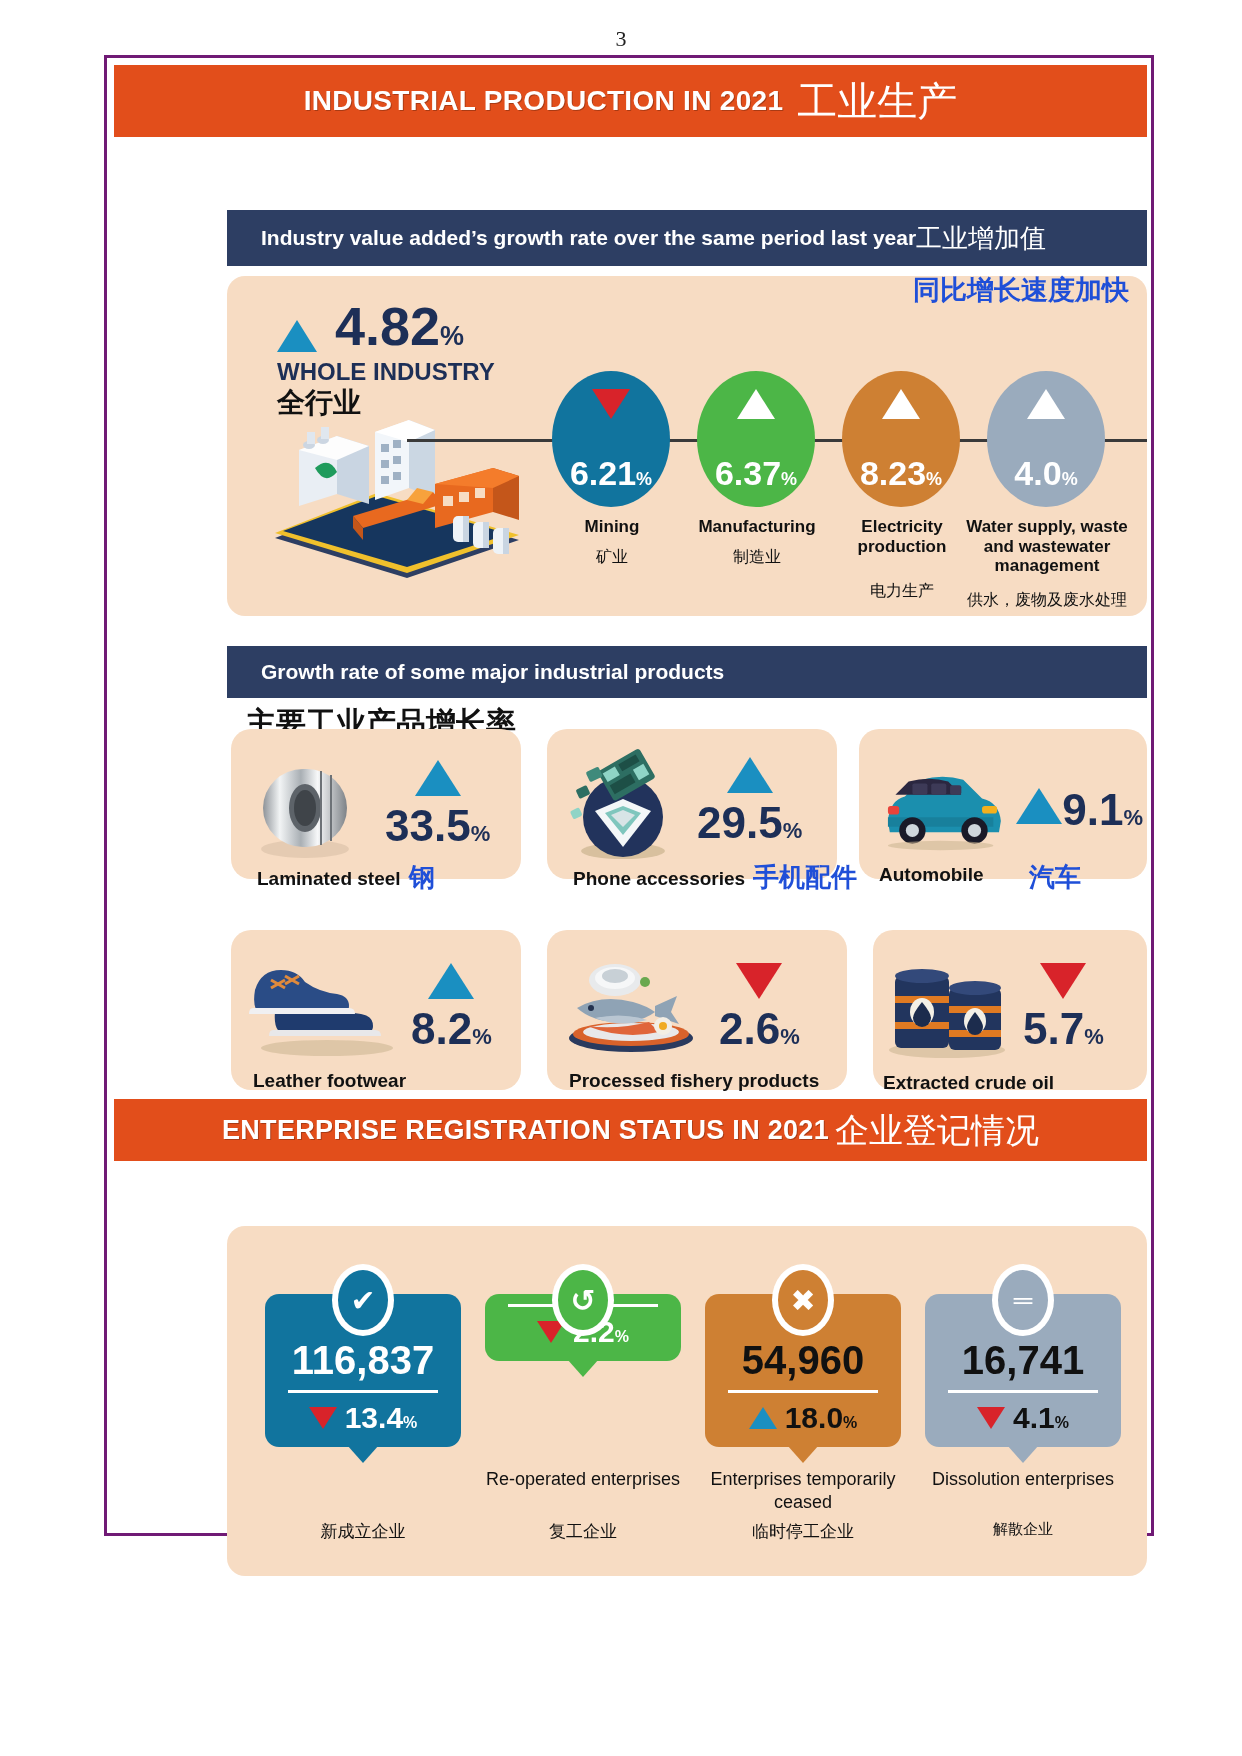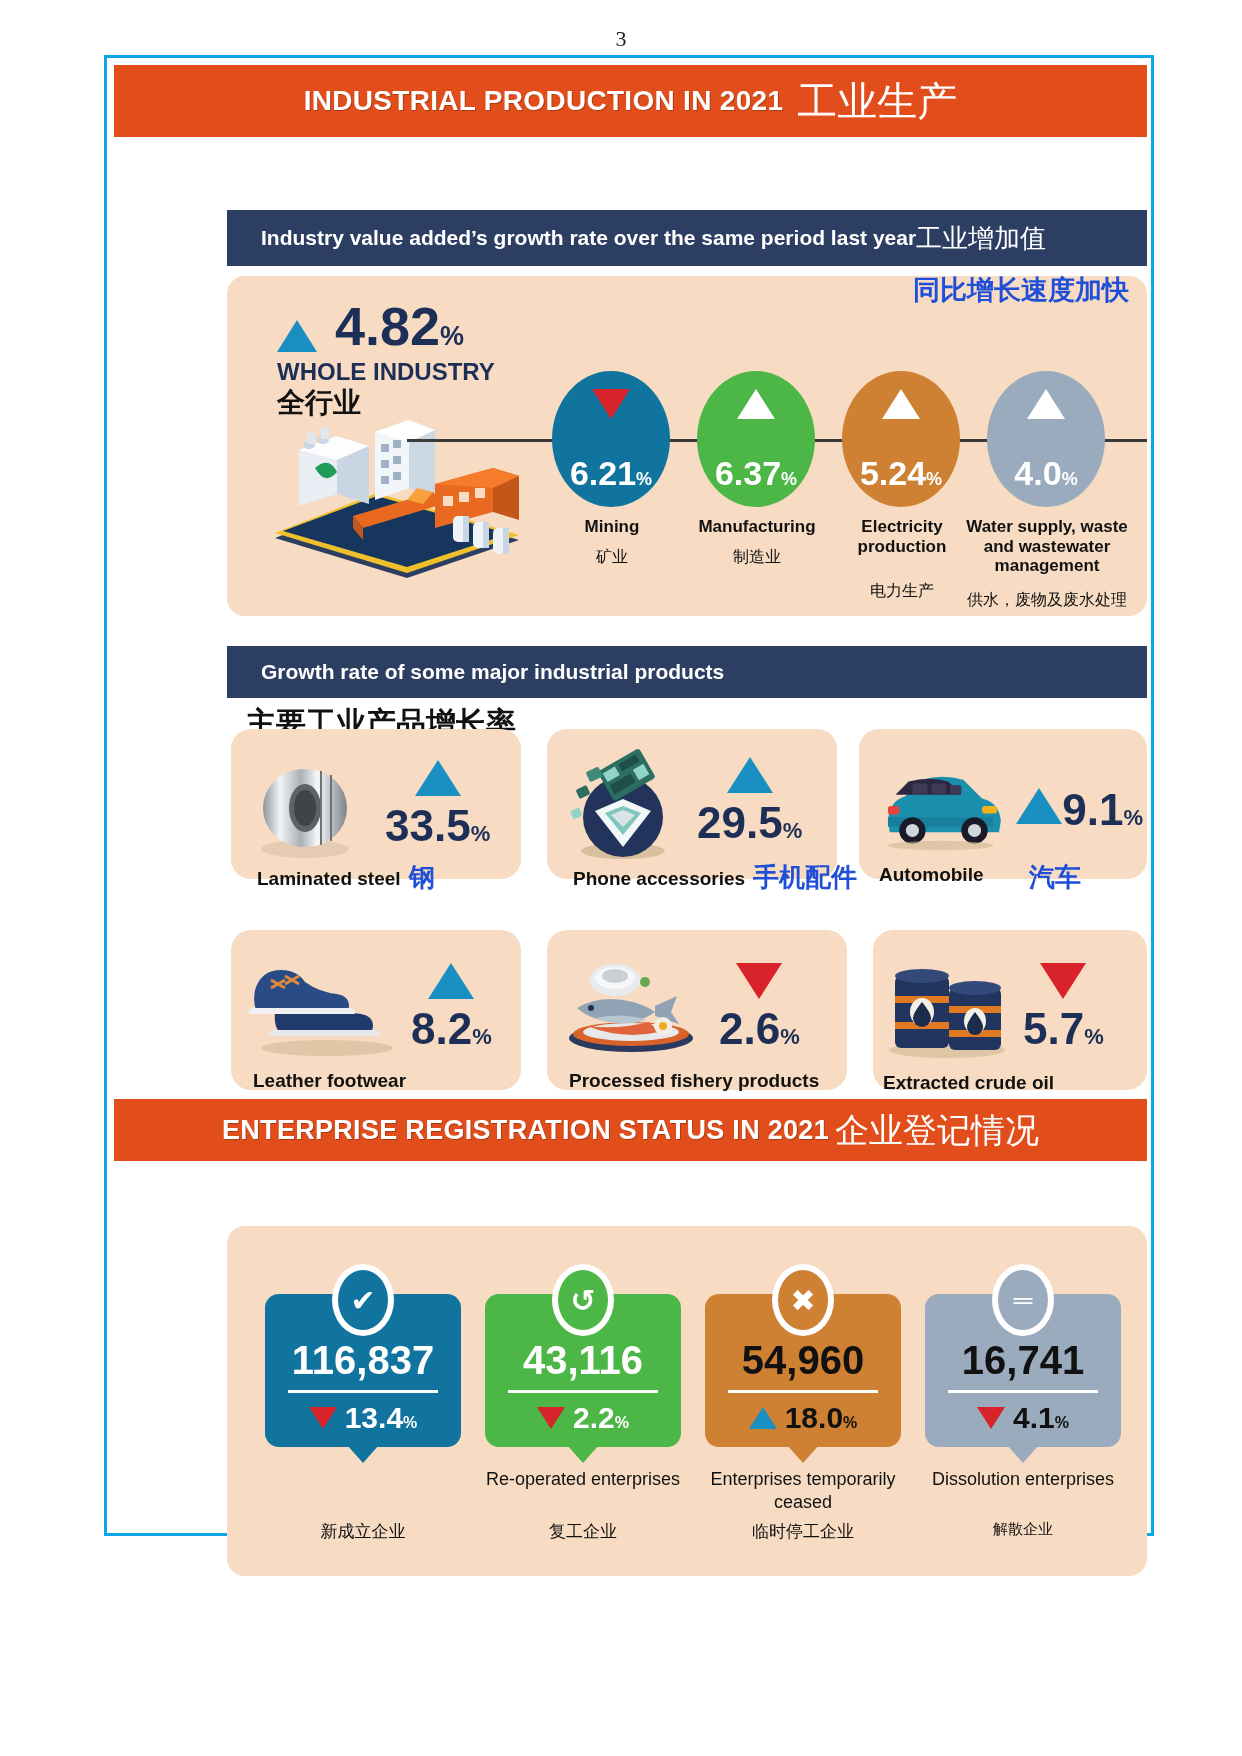--- a/index.html
+++ b/index.html
@@ -3,21 +3,21 @@
 <meta charset="utf-8">
 <style>
   html,body{margin:0;padding:0;background:#fff;}
   body{font-family:"Liberation Sans","DejaVu Sans",sans-serif;}
   .page{position:relative;width:1242px;height:1756px;background:#ffffff;overflow:hidden;}
 
   .page-number{position:absolute;top:26px;left:0;width:1242px;text-align:center;
     font-size:22px;color:#222;font-family:"Liberation Serif","DejaVu Serif",serif;}
 
   .frame{position:absolute;left:104px;top:55px;width:1050px;height:1481px;
-    border:3px solid #0ea5e9;background:#fff;box-sizing:border-box;}
+    border:3px solid #701a75;background:#fff;box-sizing:border-box;}
 
   
   .banner{background:#e24e1b;color:#fff;display:flex;align-items:center;justify-content:center;}
   .banner-top{position:absolute;left:7px;top:7px;width:1033px;height:72px;}
   .banner-title{font-size:28px;font-weight:bold;letter-spacing:.3px;
      text-shadow:1px 1px 0 rgba(0,0,0,.25);}
   .banner-cn{font-size:40px;margin-left:14px;font-family:"DejaVu Serif",serif;font-weight:400;line-height:1;}
 
   .banner-mid{position:absolute;left:7px;top:1041px;width:1033px;height:62px;}
   .banner-mid .banner-title{font-size:27px;}
@@ -204,21 +204,21 @@
           <div class="ctri-up"></div>
           <div class="cval"><span>6.37</span><span class="pc">%</span></div>
         </div>
         <div class="circ-name" style="white-space:nowrap;margin-left:-22px;width:164px;">Manufacturing</div>
         <div class="circ-cn">制造业</div>
       </div>
 
       <div class="circ-item" style="left:290px;top:0px;">
         <div class="circ" style="background:#ce8033;">
           <div class="ctri-up"></div>
-          <div class="cval"><span>5.24</span><span class="pc">%</span></div>
+          <div class="cval"><span>8.23</span><span class="pc">%</span></div>
         </div>
         <div class="circ-name" style="width:110px;margin-left:5px;">Electricity production</div>
         <div class="circ-cn" style="margin-top:25px;">电力生产</div>
       </div>
 
       <div class="circ-item" style="left:435px;top:0px;">
         <div class="circ" style="background:#9aabbd;">
           <div class="ctri-up"></div>
           <div class="cval"><span>4.0</span><span class="pc">%</span></div>
         </div>
@@ -409,21 +409,20 @@
         <div class="dv"><span>13.4</span><span class="pc">%</span></div>
       </div>
       <div class="epoint" style="border-top-color:#11749e;"></div>
     </div>
     <div class="ecn" style="left:151px;top:1462px;">新成立企业</div>
 
     <div class="ecard" style="left:378px;top:1236px;background:#4cb647;">
       <div class="ebadge">
         <div class="inner" style="background:#4cb647;">↺</div>
       </div>
-      <div class="enum">43,116</div>
       <div class="erule"></div>
       <div class="edelta">
         <div class="d-dn"></div>
         <div class="dv"><span>2.2</span><span class="pc">%</span></div>
       </div>
       <div class="epoint" style="border-top-color:#4cb647;"></div>
     </div>
     <div class="ename" style="left:371px;top:1410px;">Re-operated enterprises</div>
     <div class="ecn" style="left:371px;top:1462px;">复工企业</div>
 

